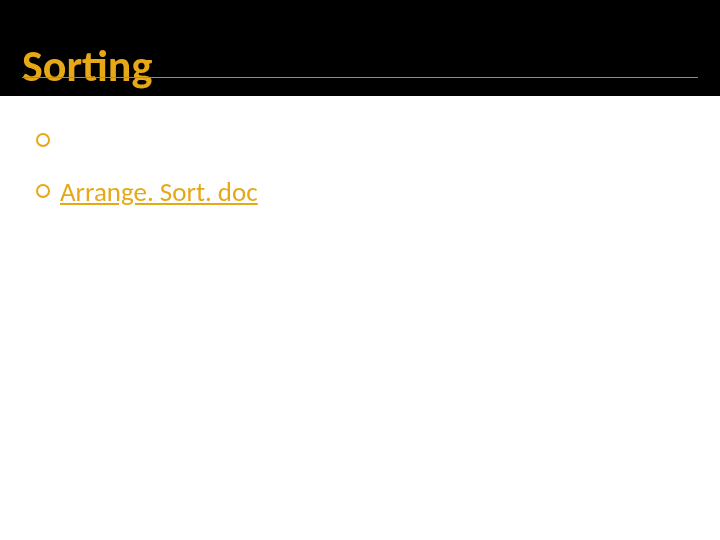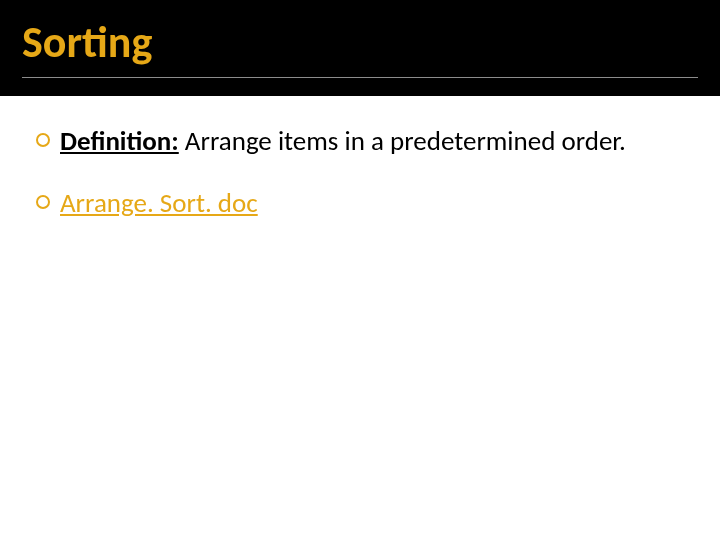--- a/index.html
+++ b/index.html
@@ -13,20 +13,21 @@
     background: #000000;
     height: 96px;
     padding: 18px 22px 0 22px;
     position: relative;
   }
   .title-text {
     color: #e6a817;
     font-size: 44px;
     font-weight: 700;
     line-height: 1.1;
+    margin-top: 24px;
   }
   .title-underline {
     position: absolute;
     left: 22px;
     right: 22px;
     bottom: 18px;
     height: 1px;
     background: #8c8c8c;
   }
   .content {
@@ -66,23 +67,20 @@
 
 <div class="title-bar">
   <div class="title-text">Sorting</div>
   <div class="title-underline"></div>
 </div>
 
 <div class="content">
 
   <div class="bullet-item">
     <span class="bullet-circle"></span>
-    <span class="bullet-text">
-      <span class="def-label">Definition:</span><span> Arrange items in a predetermined order.</span>
-    </span>
   </div>
 
   <div class="bullet-item">
     <span class="bullet-circle"></span>
     <span class="bullet-text">
       <span class="link-text">Arrange. Sort. doc</span>
     </span>
   </div>
 
 </div>

